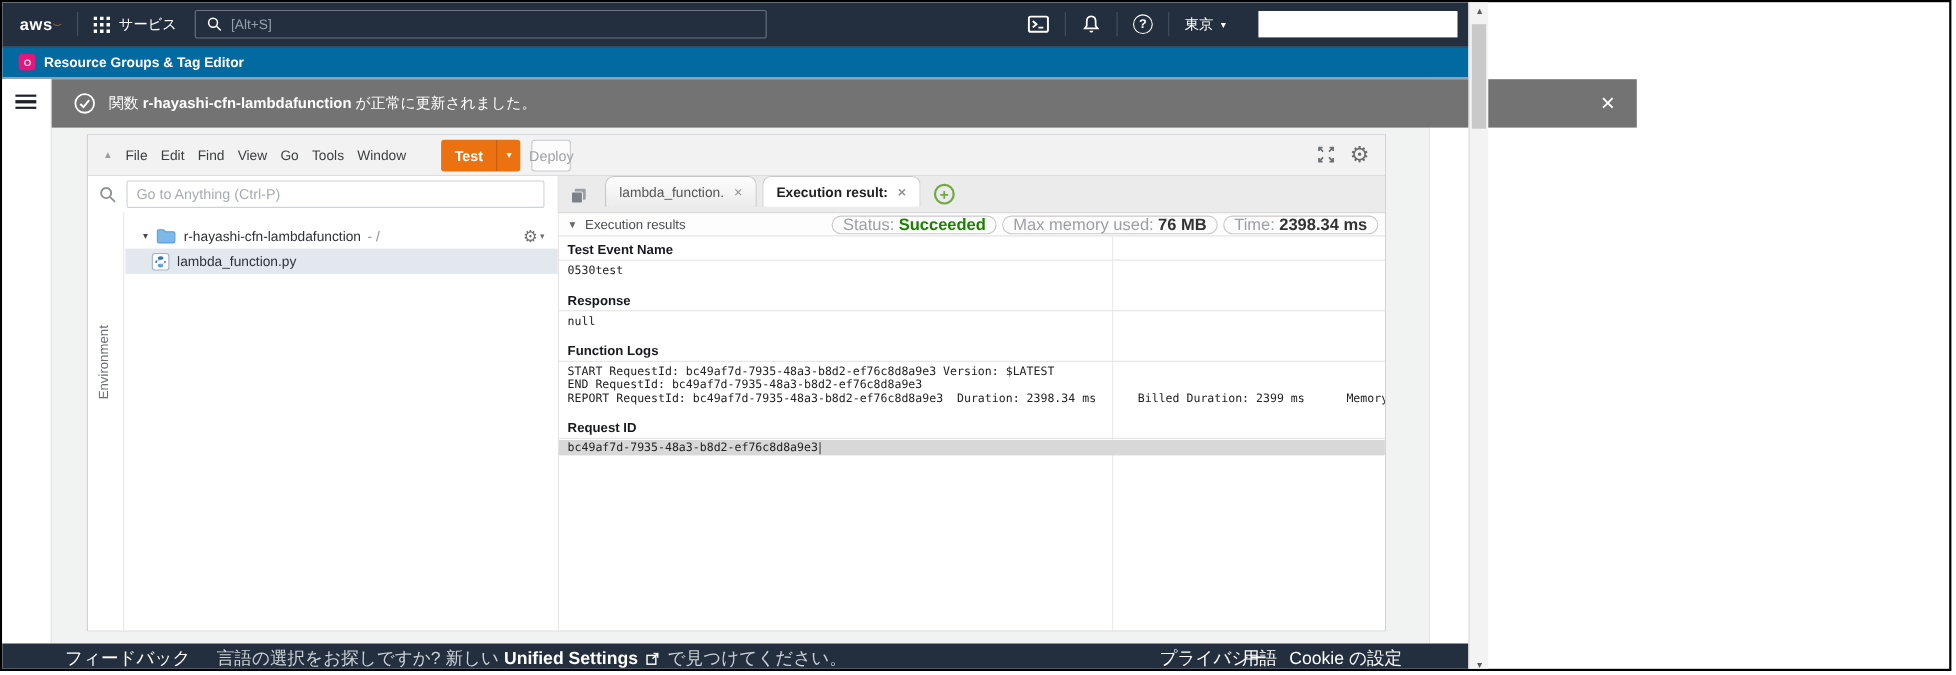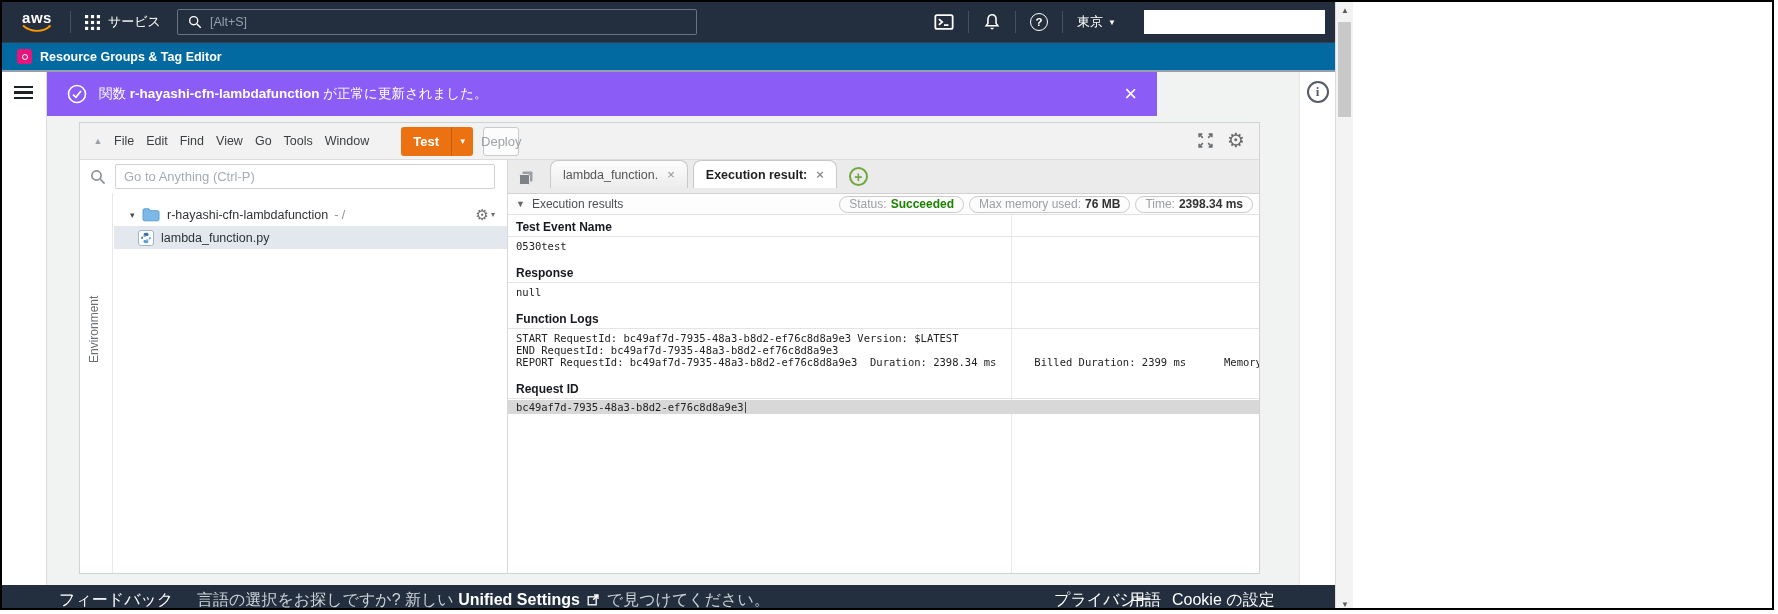--- a/index.html
+++ b/index.html
@@ -1,21 +1,21 @@
 <!DOCTYPE html>
 <html><head>
 <meta charset="utf-8">
 <style>
   html,body{margin:0;padding:0;background:#fff;}
   *{box-sizing:border-box;}
   .frame{position:relative;width:1774px;height:610px;border:2px solid #000;background:#fff;overflow:hidden;
          font-family:"Liberation Sans","DejaVu Sans",sans-serif;}
   
   .navbar{position:absolute;left:0;top:0;width:1333px;height:40px;background:#232f3e;display:flex;align-items:center;}
-  .aws-logo{margin-left:16px;display:flex;flex-direction:column;align-items:center;width:38px;cursor:pointer;}
+  .aws-logo{margin-left:16px;display:flex;flex-direction:row;align-items:center;width:38px;cursor:pointer;}
   .aws-logo .t{color:#fff;font-weight:bold;font-size:15px;line-height:13px;letter-spacing:.5px;}
   .nav-div{width:1px;height:22px;background:#45515f;margin:0 14px;}
   .nav-item{display:flex;align-items:center;gap:8px;color:#fff;font-size:13px;cursor:pointer;}
   .nav-search{margin-left:16px;width:520px;height:26px;border:1px solid #6b7480;border-radius:2px;
               display:flex;align-items:center;padding:0 10px;gap:8px;background:#232f3e;}
   .nav-search .ph{color:#95a0ab;font-size:13px;flex:1;}
   .nav-search .sc{color:#95a0ab;font-size:12.5px;}
   .nav-right{display:flex;align-items:center;margin-left:auto;}
   .icon-btn{color:#fff;display:flex;align-items:center;cursor:pointer;}
   .help-circle{width:18px;height:18px;border:1.6px solid #fff;border-radius:50%;display:flex;align-items:center;
@@ -32,21 +32,21 @@
   
   .pagebg{position:absolute;left:0;top:70px;width:1333px;height:513px;background:#f1f2f2;}
   .gutter-left{position:absolute;left:0;top:70px;width:45px;height:513px;background:#fff;border-right:1px solid #d9dee0;}
   .hamburger{margin:14px 0 0 12px;width:19px;cursor:pointer;}
   .hamburger b{display:block;height:2.4px;background:#1b2127;margin:3px 0;}
   .gutter-right{position:absolute;left:1297px;top:70px;width:36px;height:513px;background:#fff;border-left:1px solid #e4e7e7;}
   .info-circle{width:22px;height:22px;border:2px solid #545b64;border-radius:50%;margin:9px auto;display:flex;
                align-items:center;justify-content:center;color:#545b64;font-weight:bold;font-size:13px;
                font-family:"Liberation Serif",serif;cursor:pointer;}
   
-  .banner{position:absolute;left:45px;top:70px;width:1110px;height:44px;background:#8b5cf6;display:flex;
+  .banner{position:absolute;left:45px;top:70px;width:1441px;height:44px;background:#737373;display:flex;
           align-items:center;padding:0 20px;color:#fff;}
   .banner .msg{margin-left:12px;font-size:13.5px;}
   .banner .msg b{font-weight:bold;}
   .banner .close{margin-left:auto;font-size:22px;font-weight:300;line-height:20px;cursor:pointer;color:#fff;}
   
   .ide{position:absolute;left:77px;top:120px;width:1181px;height:452px;background:#fff;border:1px solid #cfd3d6;}
   .menubar{position:absolute;left:0;top:0;right:0;height:37px;background:#f2f2f2;border-bottom:1px solid #dcdcdc;
            display:flex;align-items:center;padding-left:8px;}
   .collapse{width:20px;text-align:center;color:#98a0a6;font-size:9px;cursor:pointer;}
   .menu{font-size:12.5px;color:#3b3f42;padding:0 6px;cursor:pointer;}
@@ -90,21 +90,21 @@
   .tab.active{background:#fff;color:#1f1f1f;font-weight:bold;margin-left:5px;}
   .plus-btn{align-self:center;margin-left:12px;width:19px;height:19px;border:2px solid #71a83f;border-radius:50%;
             color:#71a83f;font-size:14px;font-weight:bold;display:flex;align-items:center;justify-content:center;
             line-height:1;cursor:pointer;}
   .results-header{position:absolute;left:0;top:34px;right:0;height:21px;border-bottom:1px solid #e2e2e2;
                   display:flex;align-items:center;background:#fdfdfd;}
   .rh-caret{margin-left:8px;font-size:9px;color:#63676b;}
   .rh-label{margin-left:7px;font-size:12px;color:#4c4f52;}
   .pills{margin-left:auto;margin-right:6px;display:flex;gap:5px;}
   .pill{height:17px;border:1px solid #c9c9c9;border-radius:9px;background:#fcfcfc;display:flex;align-items:center;
-        gap:4px;padding:0 9px;font-size:12px;white-space:nowrap;}
+        gap:4px;padding:0 9px;font-size:15px;white-space:nowrap;}
   .pill .lab{color:#9aa0a4;}
   .pill .val{color:#333;font-weight:bold;}
   .pill .val.green{color:#1d8102;}
   .results-content{position:absolute;left:0;top:55px;right:0;bottom:0;overflow:hidden;padding-top:2px;}
   .vdiv{position:absolute;left:503px;top:0;bottom:0;width:1px;background:#e9e9e9;}
   .section{margin-bottom:11px;position:relative;}
   .sec-title{font-weight:bold;font-size:12px;color:#16191f;padding:3px 0 2px 8px;border-bottom:1px solid #e4e4e4;}
   .sec-body{font-family:"DejaVu Sans Mono",monospace;font-size:10.5px;line-height:12px;color:#222;
             padding:3px 0 0 8px;white-space:pre;}
   .sec-body.hl{background:#d8d8d8;padding:1px 0 1px 8px;margin-top:1px;}

